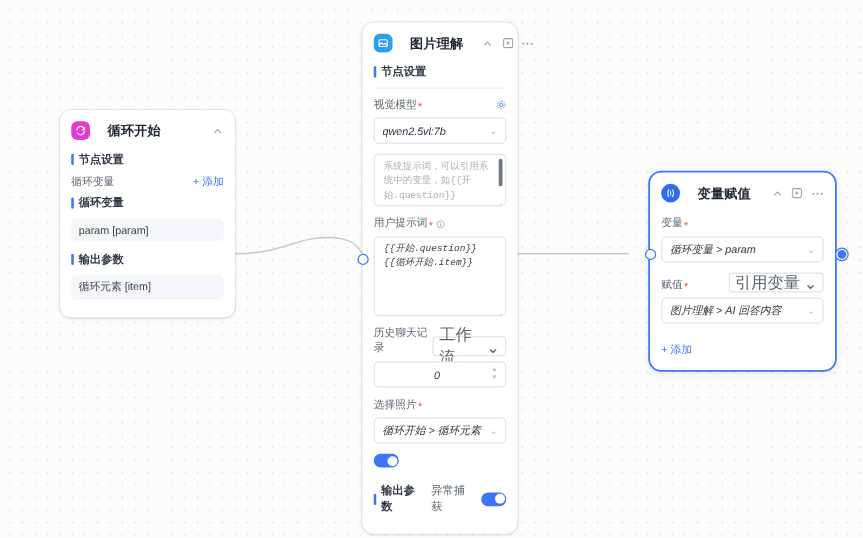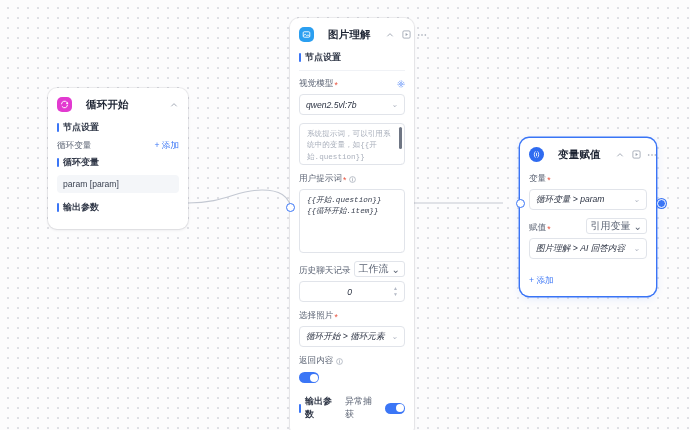--- a/index.html
+++ b/index.html
@@ -133,21 +133,21 @@
   
   .stepper { position: relative; }
   .stepper .val { text-align: center; }
   .stepper .arrows {
     display: flex; flex-direction: column; gap: 1px; color: #b4bac6;
     font-size: 5px; line-height: 5px;
   }
   .sel-sm {
     height: 14px; border: 1px solid #e1e4ea; border-radius: 3px;
     display: flex; align-items: center; padding: 0 4px; gap: 3px;
-    font-size: 10px; color: #5d6575; background: #fff;
+    font-size: 13px; color: #5d6575; background: #fff;
   }
   
   .handle {
     position: absolute; width: 9px; height: 9px; border-radius: 50%;
     background: #fff; border: 1.6px solid #3b76f6; box-sizing: border-box;
   }
   .handle.filled { background: #3b76f6; border-color:#fff; box-shadow:0 0 0 1px #3b76f6;}
   
   .thin-div { height:1px; background:#f0f2f6; margin: 2px 0 7px 0; }
 </style>
@@ -190,20 +190,21 @@
       </div>
       <div class="sec">
         <span class="bar"></span>
         <span class="txt">循环变量</span>
       </div>
       <div class="pill">param [param]</div>
       <div class="sec" style="margin-top:8px">
         <span class="bar"></span>
         <span class="txt">输出参数</span>
       </div>
+      <div class="pill">循环元素 [item]</div>
     </div>
   </div>
 
   <div class="node" style="left:290px; top:18px; width:124px;">
     <div class="node-head">
       <div class="node-icon" style="background:#2b9ff0;">
         <svg width="9" height="9" viewBox="0 0 12 12">
           <rect x="1.6" y="2.4" width="8.8" height="7.2" rx="1.4" fill="none" stroke="#fff" stroke-width="1.2"></rect>
           <path d="M1.6 8 L4.2 5.6 L6.4 7.6 L8 6.4 L10.4 8.6" fill="none" stroke="#fff" stroke-width="1.1" stroke-linejoin="round"></path>
         </svg>
@@ -301,44 +302,35 @@
 
       <div class="row-label">
         <span>选择照片</span>
           <span class="req">*</span>
       </div>
       <div class="field">
         <span class="val">循环开始 &gt; 循环元素</span>
         <span class="caret">⌄</span>
       </div>
 
-      <div class="row-label" style="margin-bottom:5px">
-        <span>返回内容</span>
-        <span style="margin-left:3px;color:#9aa1ae">
-          <svg width="7" height="7" viewBox="0 0 12 12">
-              <circle cx="6" cy="6" r="5" fill="none" stroke="currentColor" stroke-width="1.1"></circle>
-              <path d="M6 5.2 V8.6 M6 3.5 V3.8" stroke="currentColor" stroke-width="1.1" stroke-linecap="round"></path>
-            </svg>
-        </span>
-      </div>
       <div class="toggle" style="margin-bottom:12px"></div>
 
       <div class="sec">
         <span class="bar"></span>
         <span class="txt">输出参数</span>
         <span class="spacer"></span>
         <span class="txt" style="font-weight:normal;color:#5d6575;margin-right:4px">异常捕获</span>
         <span class="toggle"></span>
       </div>
 
     </div>
     <div class="handle" style="left:-4.5px; top:185px;"></div>
   </div>
 
-  <div class="node selected" style="left:520px; top:138px; width:136px;">
+  <div class="node selected" style="left:520px; top:138px; width:148px;">
     <div class="node-head">
       <div class="node-icon" style="background:#2f6bf0; border-radius:50%;">
         <svg width="9" height="9" viewBox="0 0 12 12">
           <path d="M4.2 2.2 C2.6 3.6 2.6 8.4 4.2 9.8 M7.8 2.2 C9.4 3.6 9.4 8.4 7.8 9.8" fill="none" stroke="#fff" stroke-width="1.1" stroke-linecap="round"></path>
           <path d="M6 4.4 V7.6" stroke="#fff" stroke-width="1.1" stroke-linecap="round"></path>
         </svg>
       </div>
       <div class="node-title">变量赋值</div>
       <div class="head-actions">
         <span class="ico-btn">

